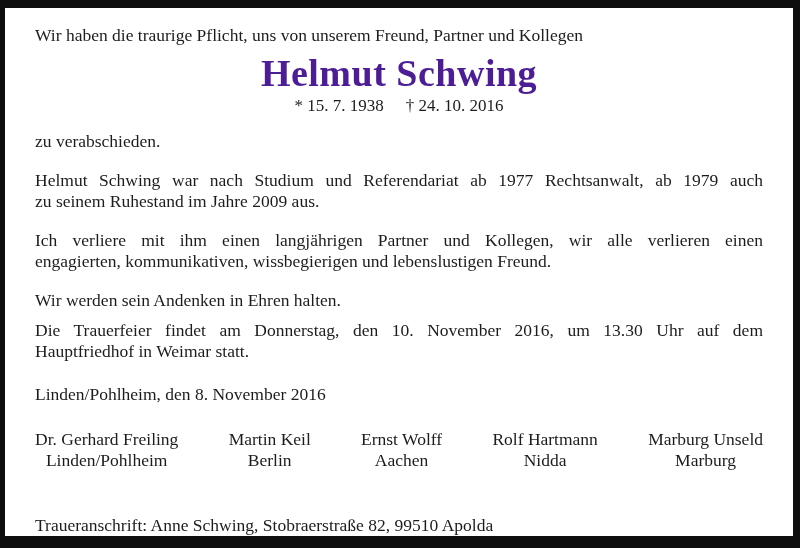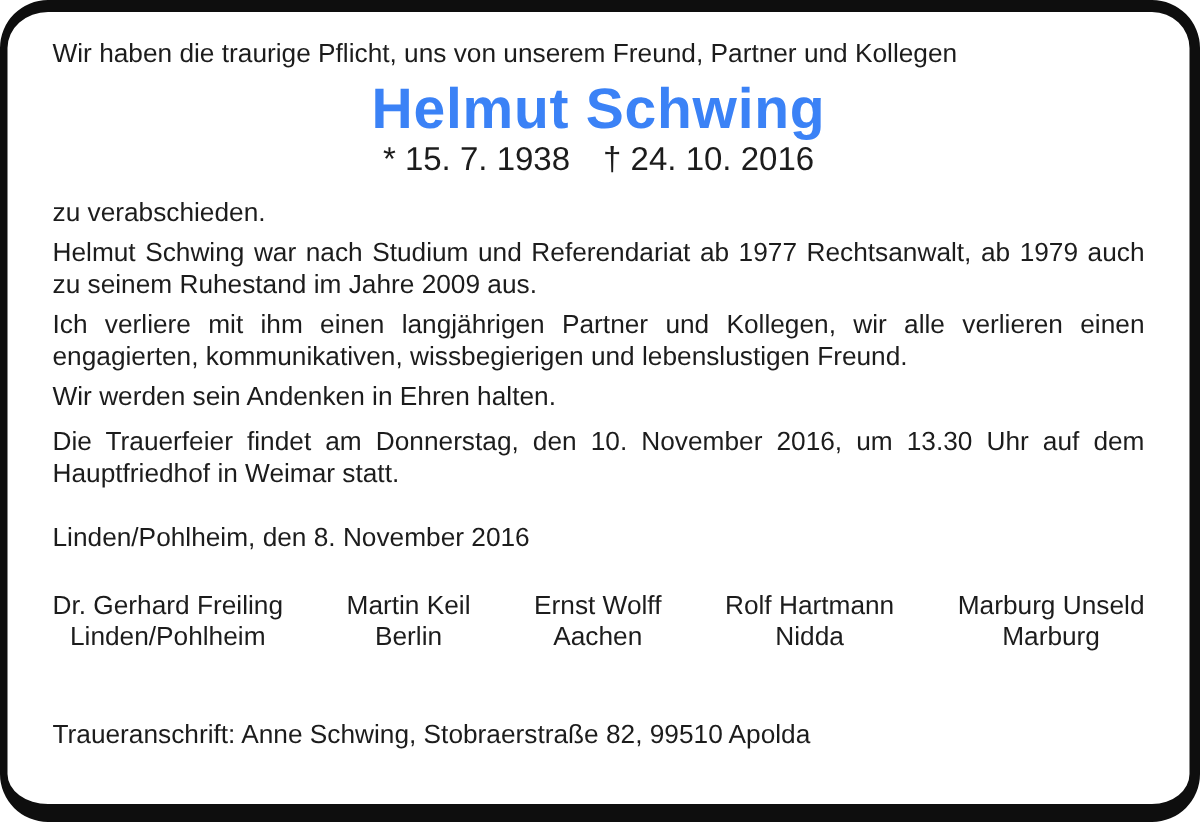--- a/index.html
+++ b/index.html
@@ -10,52 +10,51 @@
   .notice {
     position: relative;
     box-sizing: border-box;
     width: 800px;
     height: 548px;
     background: #ffffff;
     border-style: solid;
     border-color: #0e0e0e;
     border-width: 8px 7px 12px 5px;
     padding: 16px 30px 0 30px;
-    font-family: Liberation Sans, sans-serif;
+    font-family: Liberation Serif, serif;
     color: #1c1c1c;
     font-size: 17.5px;
     line-height: 21px;
     overflow: hidden;
-    border-radius: 32px;
   }
   .intro {
     line-height: 22px;
   }
   .deceased-name {
     margin: 6px 0 0 0;
     font-size: 38px;
     line-height: 42px;
     font-weight: bold;
     text-align: center;
     letter-spacing: 0.5px;
-    color: #3b82f6;
+    color: #4c1d95;
   }
   .dates {
     display: flex;
     justify-content: center;
     gap: 22px;
-    font-size: 22px;
+    font-size: 17px;
     line-height: 24px;
   }
   .farewell {
     margin-top: 12px;
     line-height: 22px;
   }
   .para {
-    margin-top: 6px;
+    margin-top: 18px;
   }
   .para-trauerfeier {
     margin-top: 9px;
   }
   .jline {
     text-align: justify;
     text-align-last: justify;
   }
   .dateline {
     margin-top: 22px;

